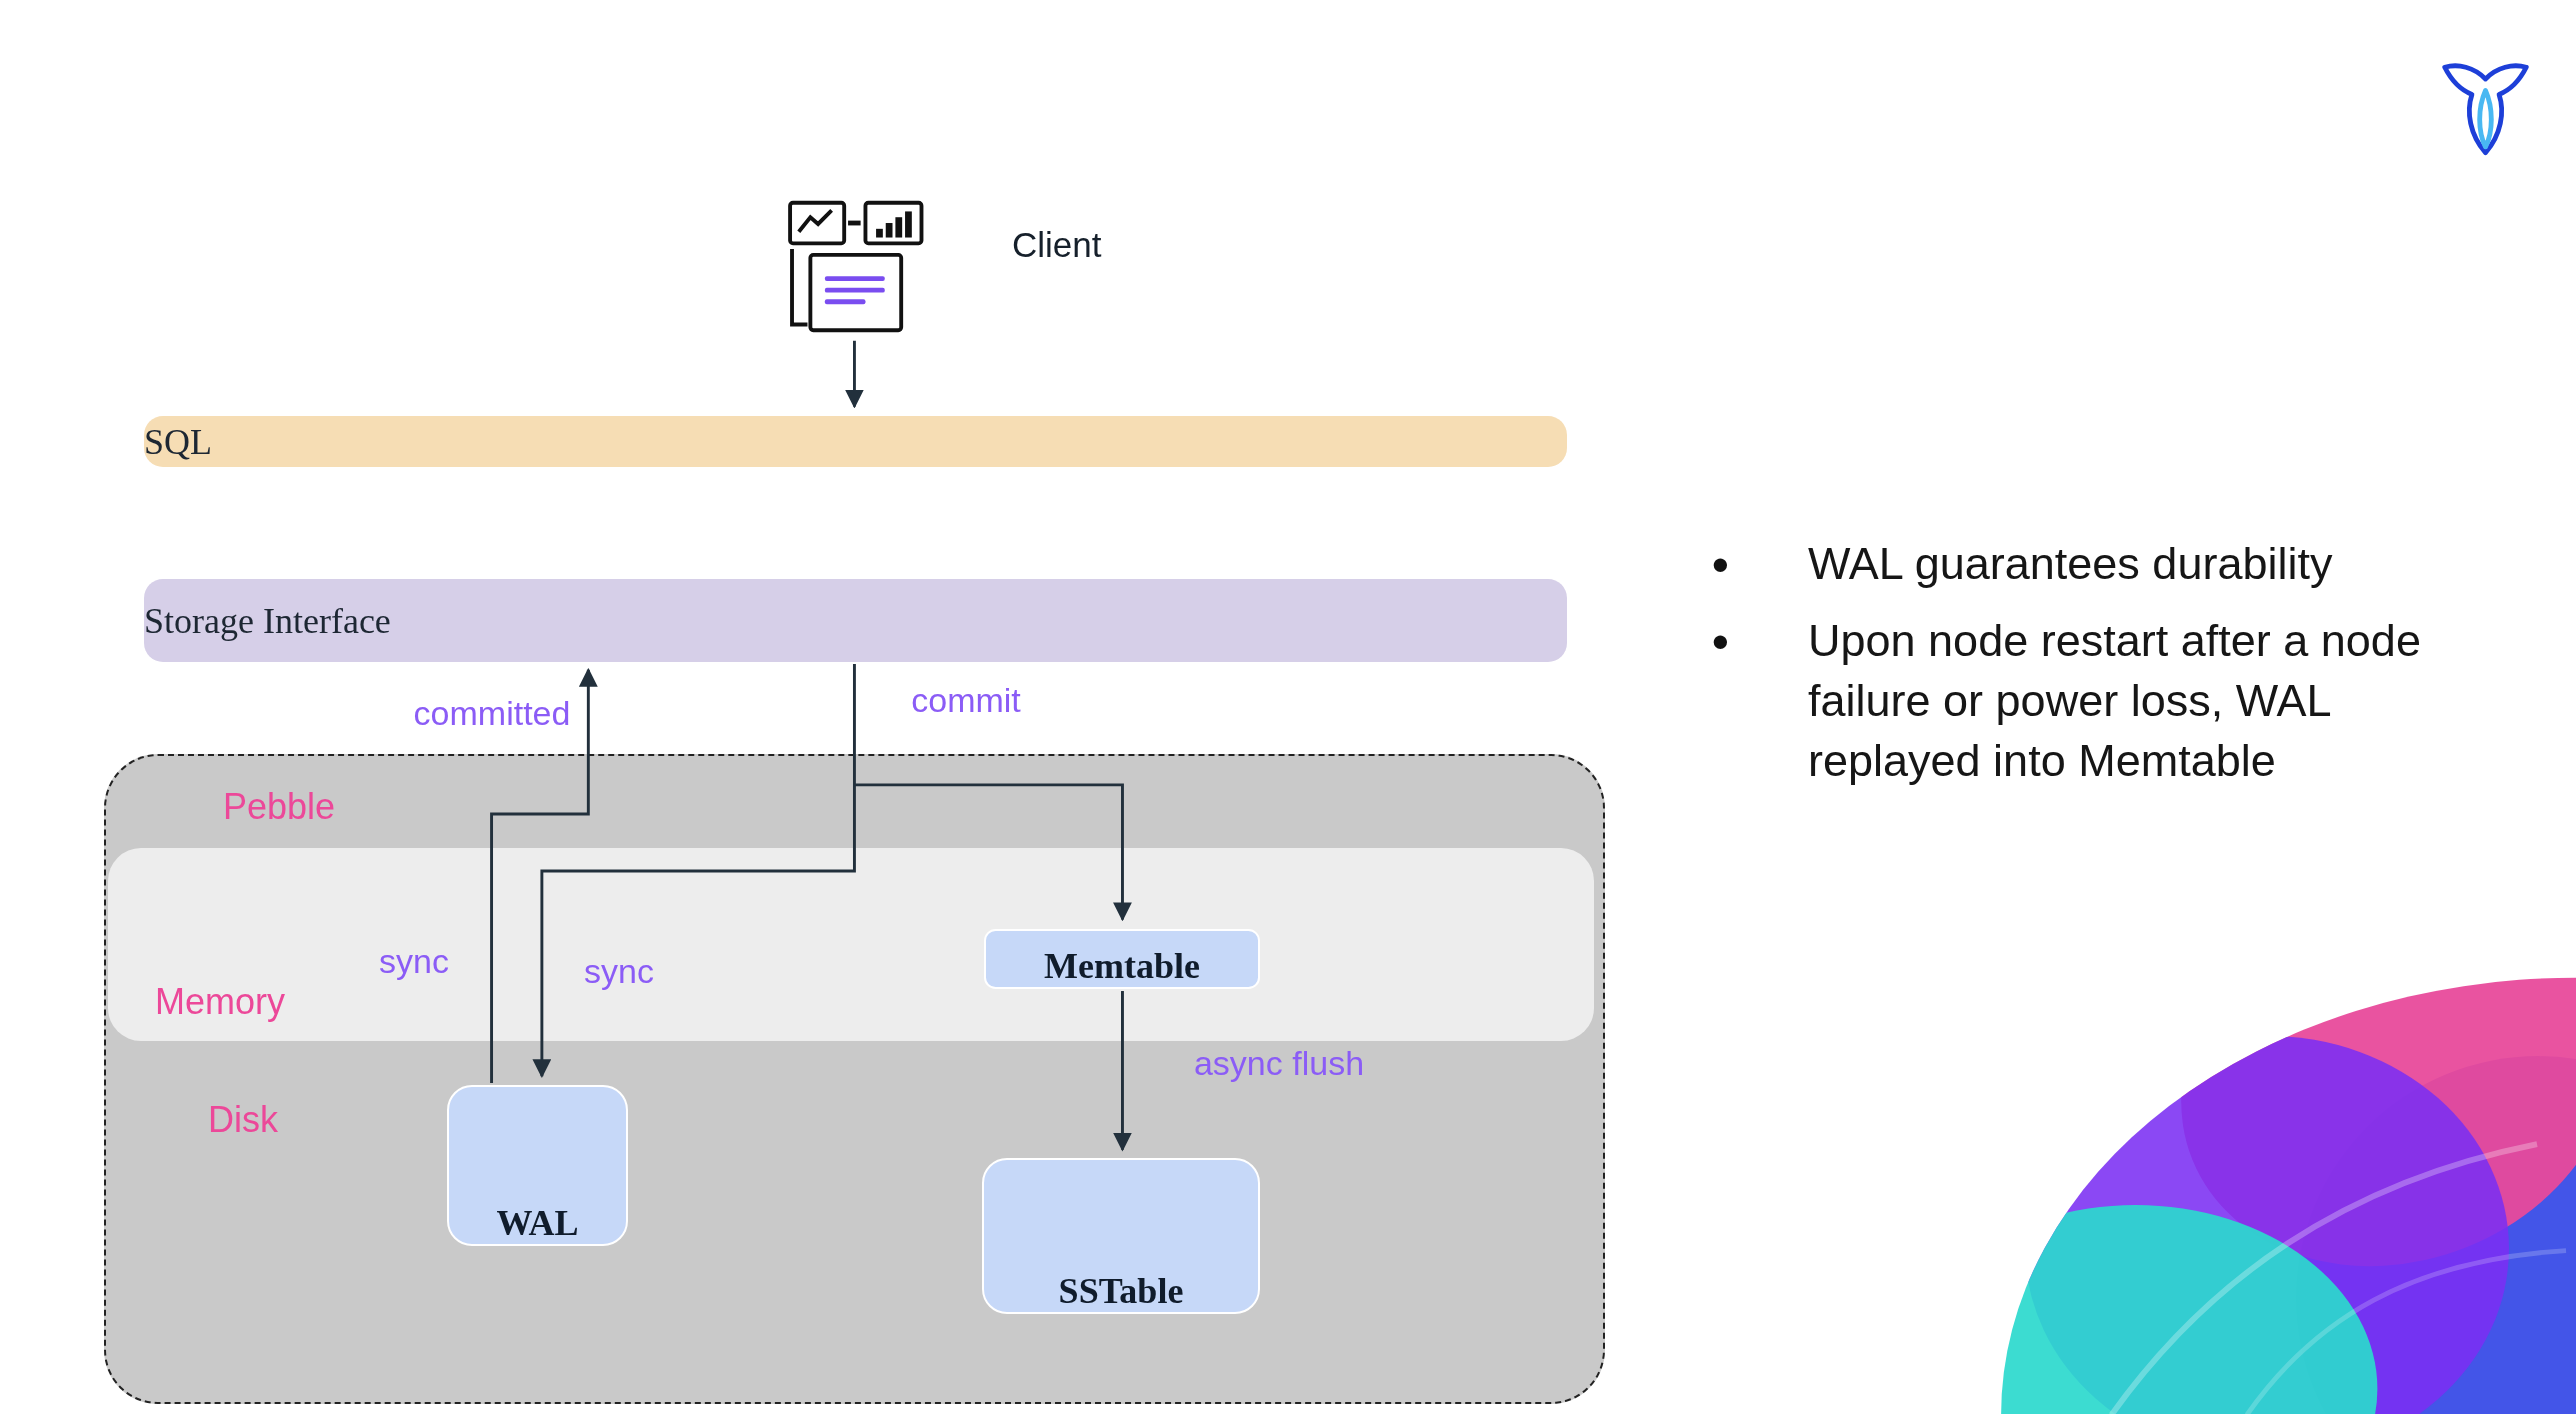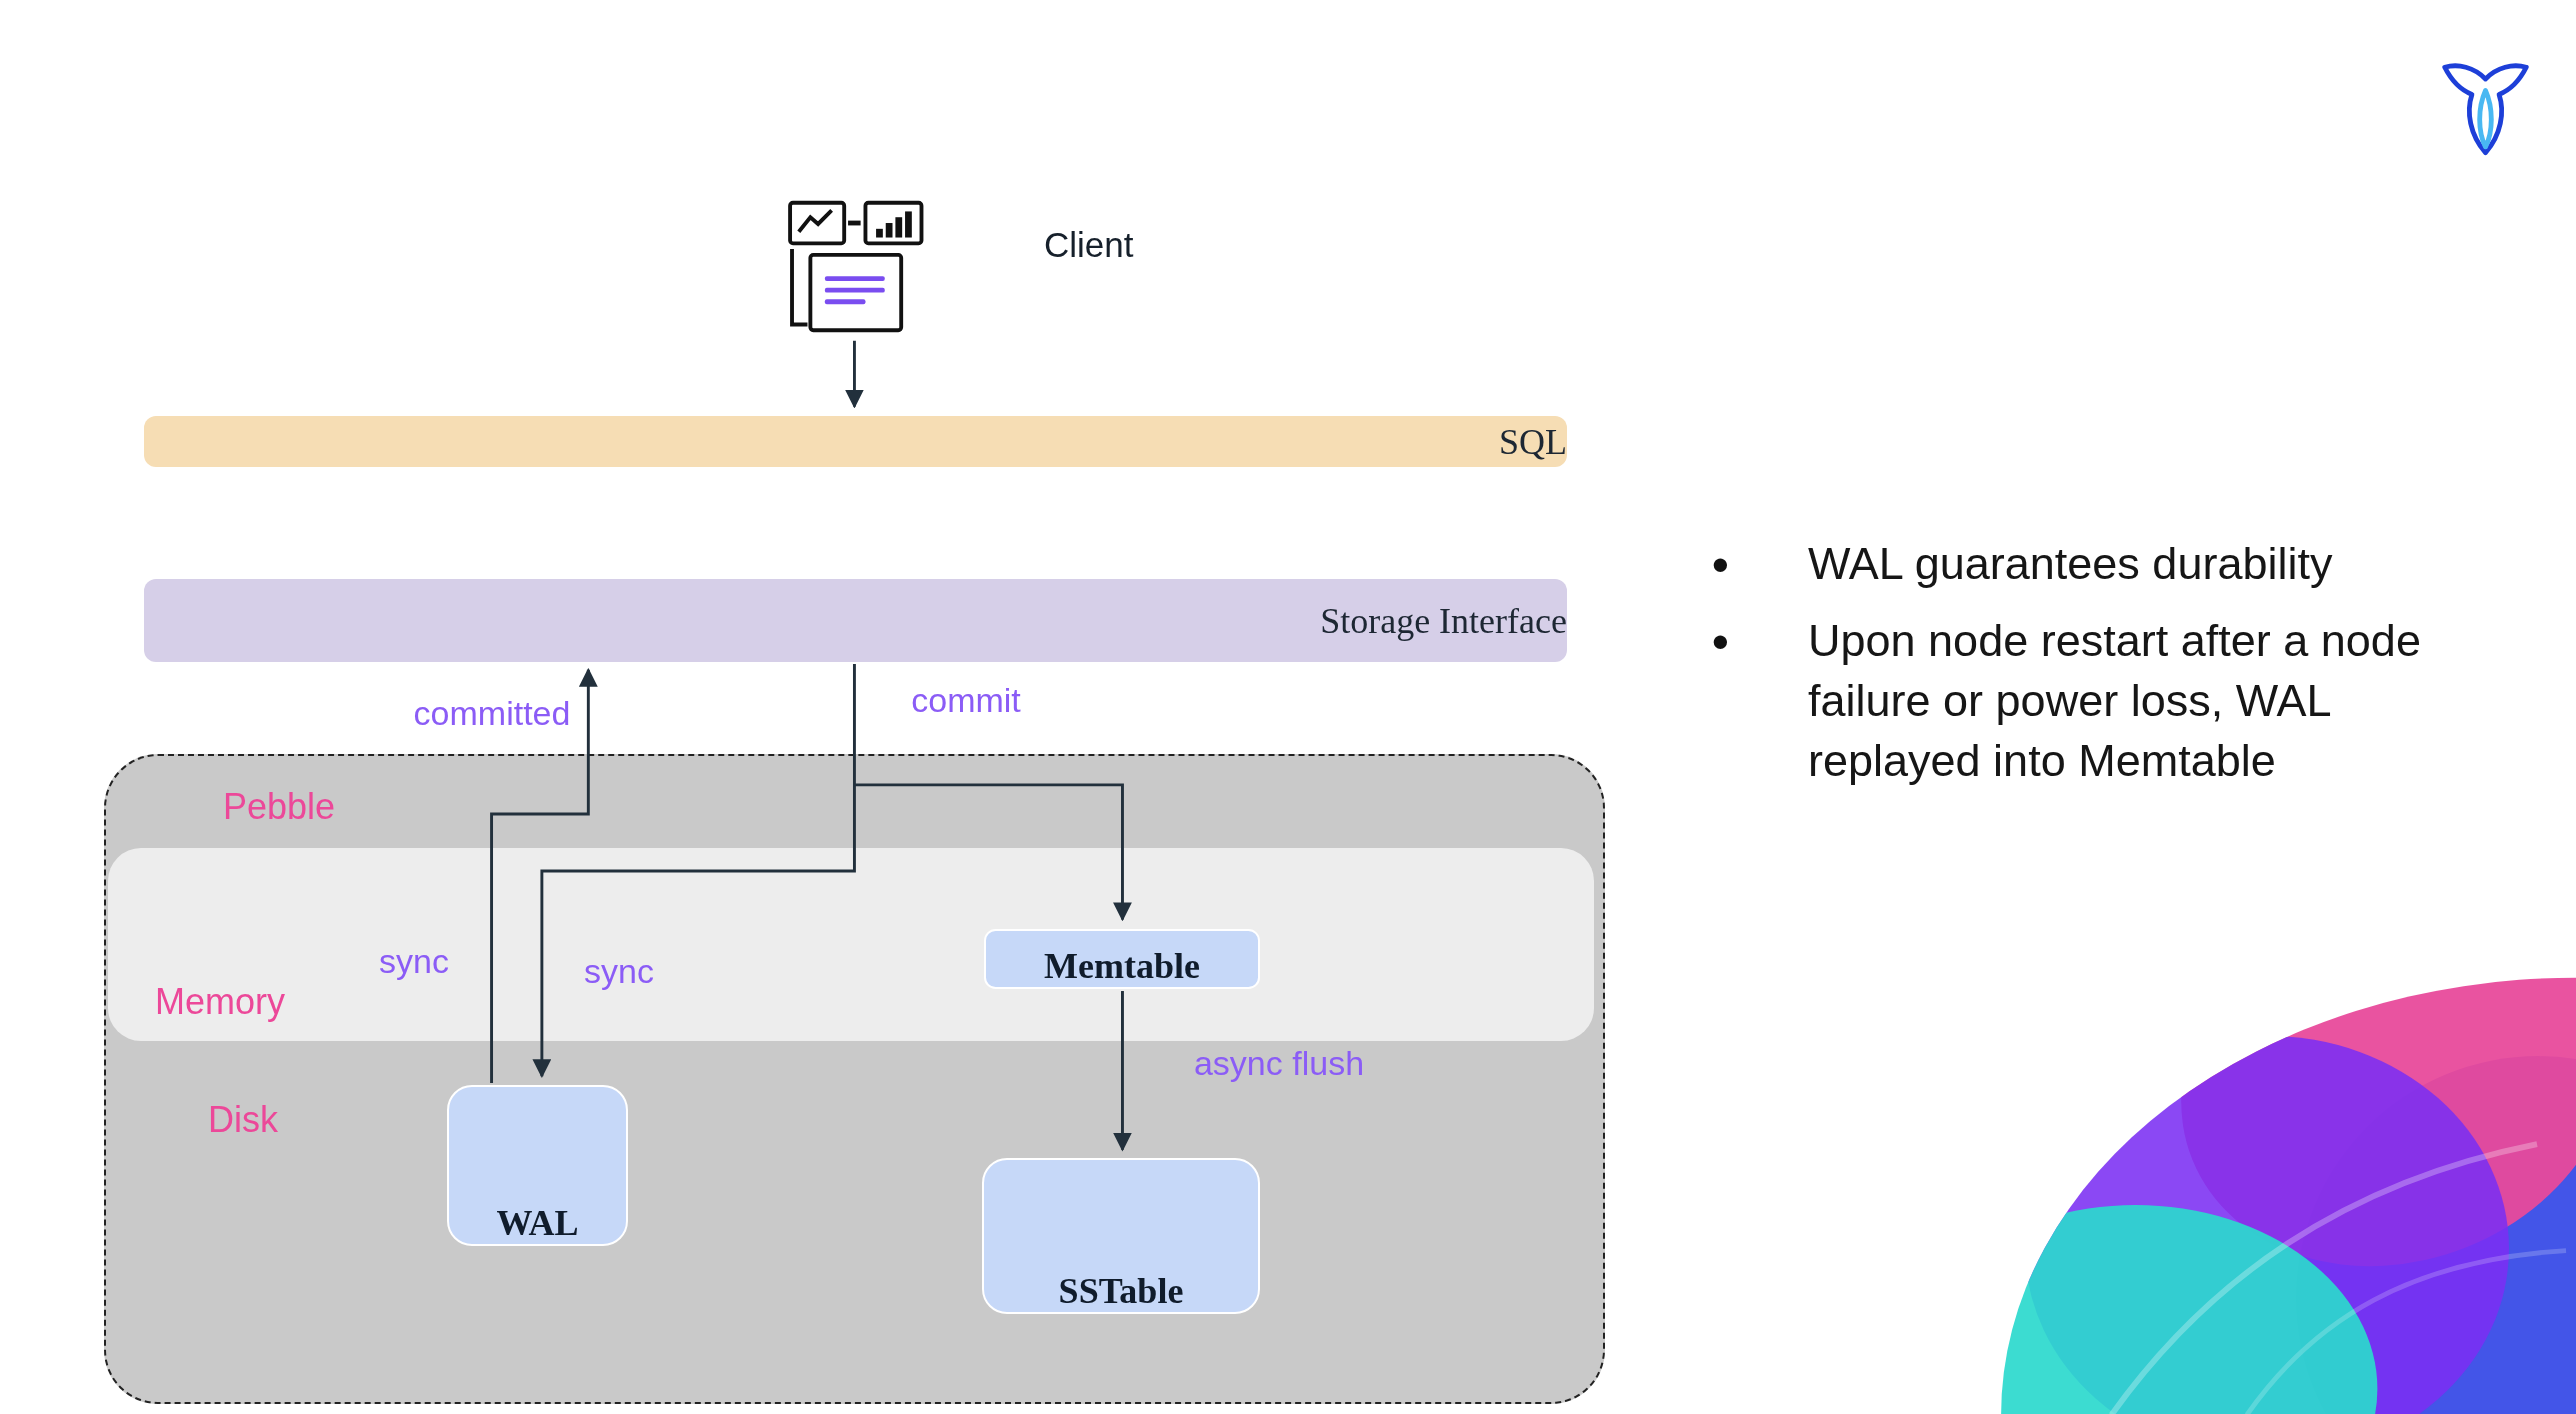--- a/index.html
+++ b/index.html
@@ -27,30 +27,30 @@
     font-family: "Liberation Sans", sans-serif;
   }
 
   
   .logo { position: absolute; left: 2437px; top: 56px; width: 97px; height: 105px; }
 
   
   .client-icon { position: absolute; left: 784px; top: 195px; width: 160px; height: 143px; }
   .client-label {
     position: absolute; left: 1012px; top: 225px;
-    font-size: 35px; color: #16202b; margin-left: 32px;
+    font-size: 35px; color: #16202b;
   }
 
   
   .bar {
     position: absolute;
     left: 144px;
     width: 1423px;
-    border-radius: 12px;
-    display: flex; align-items: center; justify-content: flex-end;
+    border-radius: 19px;
+    display: flex; align-items: center; justify-content: flex-start;
     font-family: "Liberation Serif", serif;
     font-size: 36px;
     color: #1d2733;
     z-index: 2;
   }
   #bar-sql     { top: 416px; height: 51px; background: var(--sql-bar); }
   #bar-kv      { top: 504px; height: 50px; background: var(--kv-bar); }
   #bar-storage { top: 579px; height: 83px; background: var(--storage-bar); }
 
   

